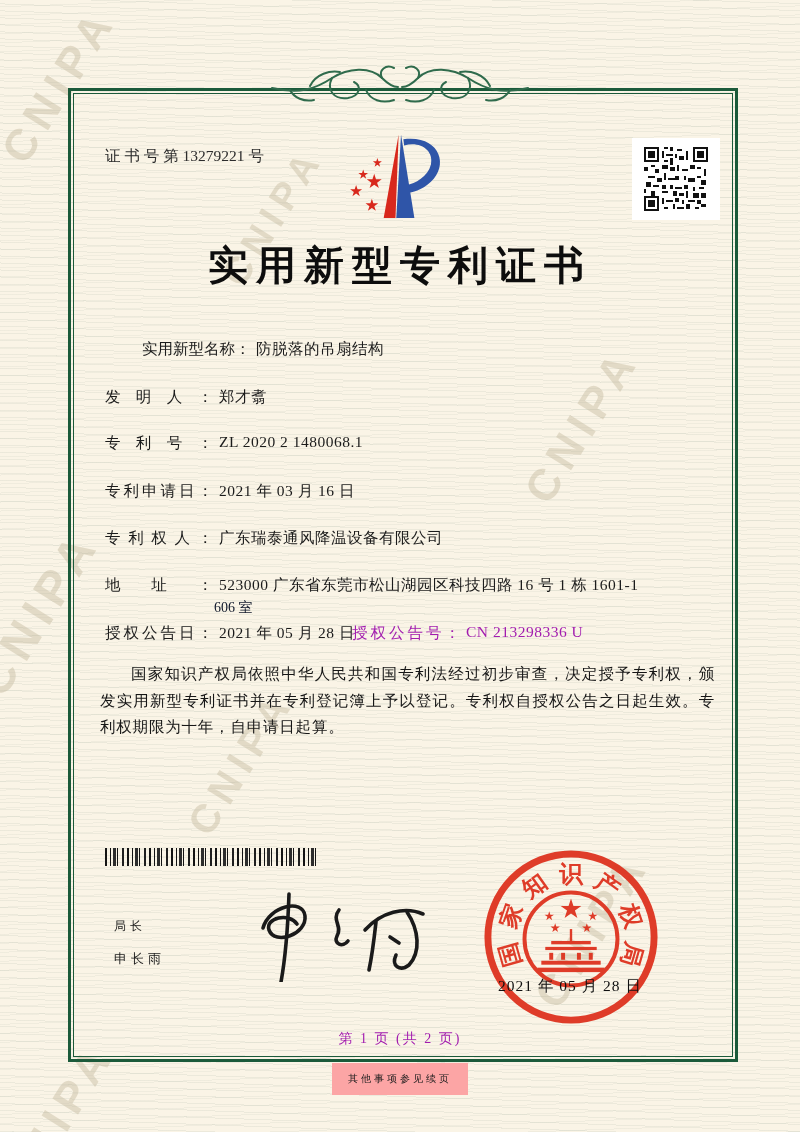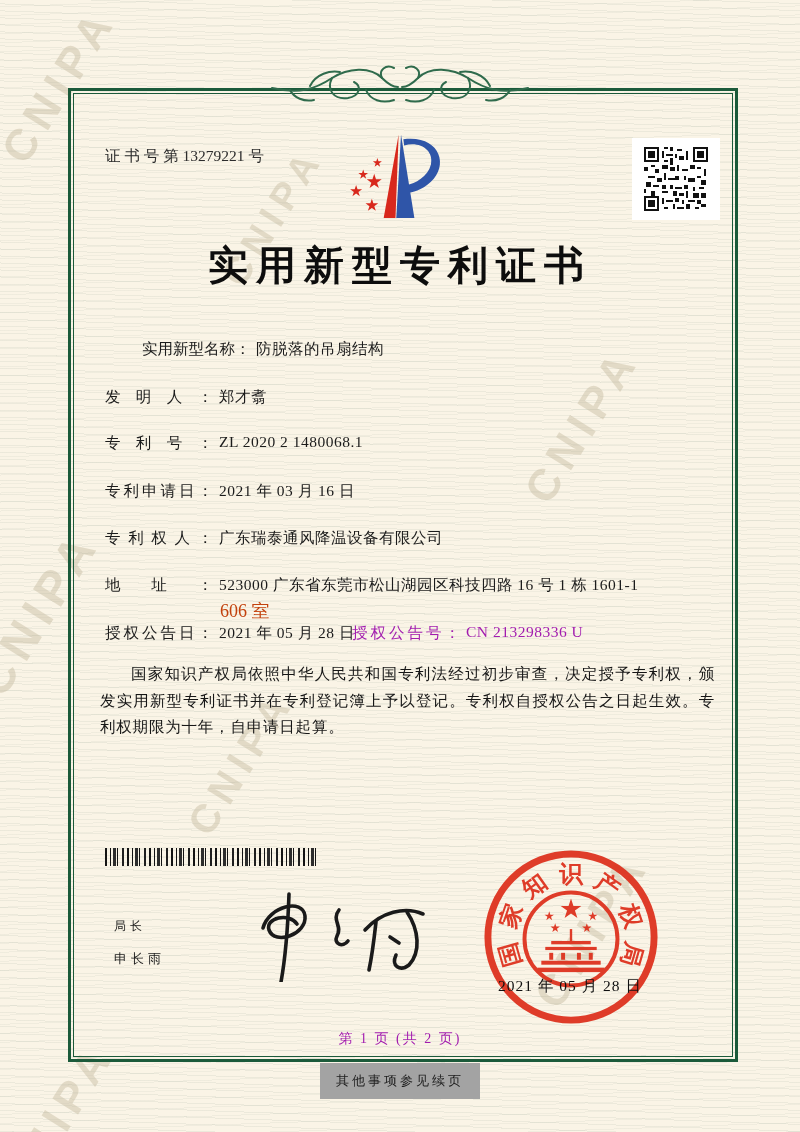--- a/index.html
+++ b/index.html
@@ -30,21 +30,21 @@
   .cert-no{position:absolute;left:105px;top:146px;z-index:4;font-size:15.5px;color:#2c2c2c;}
   .logo{position:absolute;left:338px;top:124px;z-index:4;}
   .qr-box{position:absolute;left:632px;top:138px;width:88px;height:82px;background:#ffffff;z-index:4;
     display:flex;align-items:center;justify-content:center;}
   .title{position:absolute;left:0;right:0;top:238px;z-index:4;text-align:center;
     font-size:40px;font-weight:700;letter-spacing:8px;color:#0d0d0d;}
   
   .row{position:absolute;left:105px;z-index:4;font-size:15.5px;color:#1b1b1b;white-space:nowrap;}
   .flabel{display:inline-block;width:108px;text-align:justify;text-align-last:justify;vertical-align:top;}
   .fvalue{display:inline-block;margin-left:6px;letter-spacing:0.5px;}
-  .addr2{position:absolute;left:220px;z-index:4;font-size:18px;color:#c2410c;}
+  .addr2{position:absolute;left:214px;z-index:4;font-size:14px;color:#0f172a;}
   .row2{position:absolute;left:352px;z-index:4;font-size:15.5px;color:#a21caf;white-space:nowrap;}
   
   .body-text{position:absolute;left:100px;top:661px;width:615px;z-index:4;
     font-size:15.5px;line-height:26.5px;letter-spacing:0.8px;text-align:justify;color:#161616;}
   .body-text p{margin:0;text-indent:2em;}
   
   .barcode{position:absolute;left:105px;top:848px;width:213px;height:18px;z-index:4;
     background:
       repeating-linear-gradient(90deg,
         #141414 0 2px, transparent 2px 5px,
@@ -59,21 +59,21 @@
     font-family:"Liberation Sans","DejaVu Sans",sans-serif;font-size:13px;font-weight:500;letter-spacing:4px;color:#1c1c1c;text-align:center;}
   .signature{position:absolute;left:235px;top:882px;z-index:4;}
   
   .seal{position:absolute;left:480px;top:846px;z-index:4;opacity:0.93;}
   .seal text{font-family:"Liberation Serif","DejaVu Serif",serif;font-size:24px;font-weight:700;fill:#dd2f1b;}
   .seal-date{position:absolute;left:498px;top:976px;z-index:5;font-size:15.5px;color:#101010;letter-spacing:1px;}
   
   .page-info{position:absolute;left:0;right:0;top:1030px;z-index:4;text-align:center;
     font-size:14px;letter-spacing:2px;color:#a21caf;}
   .continuation{position:absolute;left:50%;top:1063px;transform:translateX(-50%);z-index:4;
-    background:#a3a3a3;padding:9px 16px;font-size:13px;letter-spacing:3px;color:#1d1d1d;white-space:nowrap;}
+    background:#fca5a5;padding:9px 16px;font-size:10px;letter-spacing:3px;color:#1d1d1d;white-space:nowrap;}
 </style>
 </head>
 <body>
 
 <div class="wm" style="left:-28px;top:60px;">CNIPA</div>
 <div class="wm" style="left:195px;top:195px;font-size:38px;">CNIPA</div>
 <div class="wm" style="left:495px;top:400px;">CNIPA</div>
 <div class="wm" style="left:-55px;top:585px;font-size:48px;">CNIPA</div>
 <div class="wm" style="left:160px;top:740px;font-size:40px;">CNIPA</div>
 <div class="wm" style="left:505px;top:905px;">CNIPA</div>

